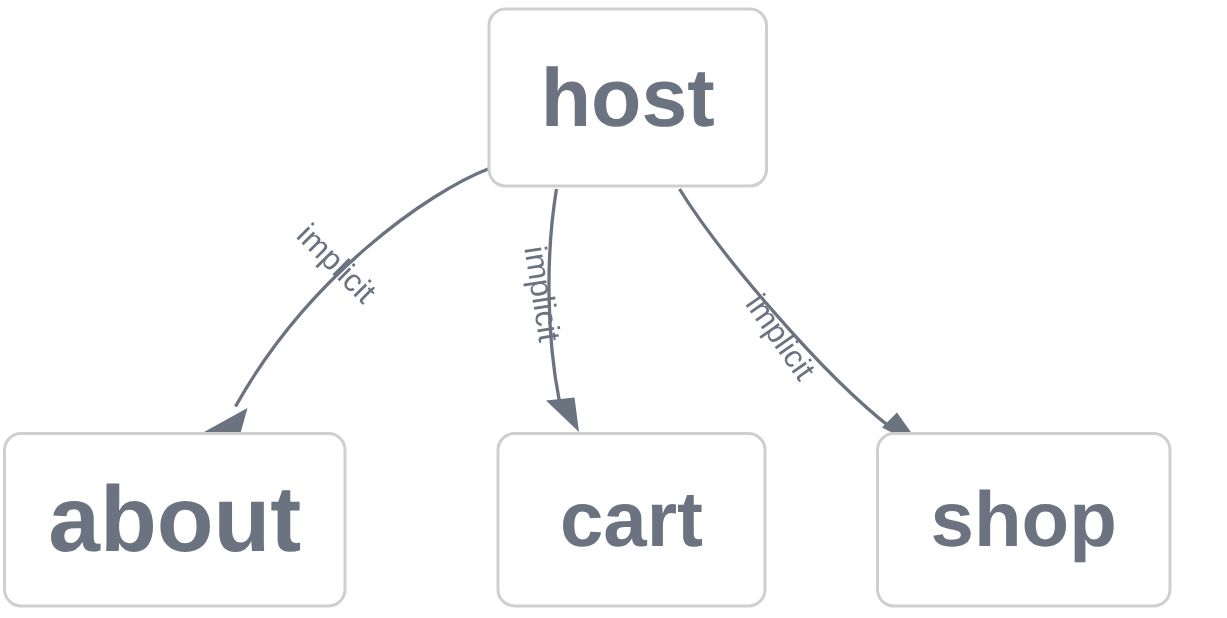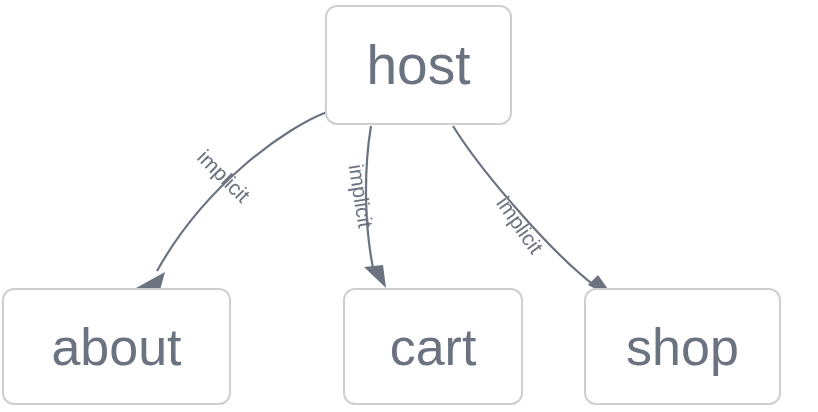--- a/index.html
+++ b/index.html
@@ -18,21 +18,21 @@
   .node{
     position:absolute;
     box-sizing:border-box;
     background:#ffffff;
     border:2px solid #cfcfcf;
     border-radius:12px;
     display:flex;
     align-items:center;
     justify-content:center;
     color:#6b7280;
-    font-weight:400;
+    font-weight:700;
     letter-spacing:0px;
     z-index:3;
   }
   .node-label{
     color:#6b7280;
     line-height:1;
     white-space:nowrap;
   }
   .edge-label{
     position:absolute;
@@ -84,24 +84,24 @@
 
   <div class="edge-label" style="left:224px;top:176px;transform:translate(-50%,-50%) rotate(45deg);">implicit</div>
   <div class="edge-label" style="left:361px;top:196px;transform:translate(-50%,-50%) rotate(81deg);">implicit</div>
   <div class="edge-label" style="left:520px;top:225px;transform:translate(-50%,-50%) rotate(55deg);">implicit</div>
 
   <div class="node" style="left:325px;top:5px;width:187px;height:120px;">
     <span class="node-label" style="font-size:55px;">host</span>
   </div>
 
   <div class="node" style="left:2px;top:288px;width:229px;height:117px;">
-    <span class="node-label" style="font-size:52px;text-align:center;">about</span>
+    <span class="node-label" style="font-size:62px;text-align:center;">about</span>
   </div>
 
-  <div class="node" style="left:331px;top:288px;width:180px;height:117px;margin-left:12px;">
+  <div class="node" style="left:331px;top:288px;width:180px;height:117px;">
     <span class="node-label" style="font-size:52px;">cart</span>
   </div>
 
   <div class="node" style="left:584px;top:288px;width:197px;height:117px;">
     <span class="node-label" style="font-size:52px;">shop</span>
   </div>
 
 </div>
 
 </body></html>

